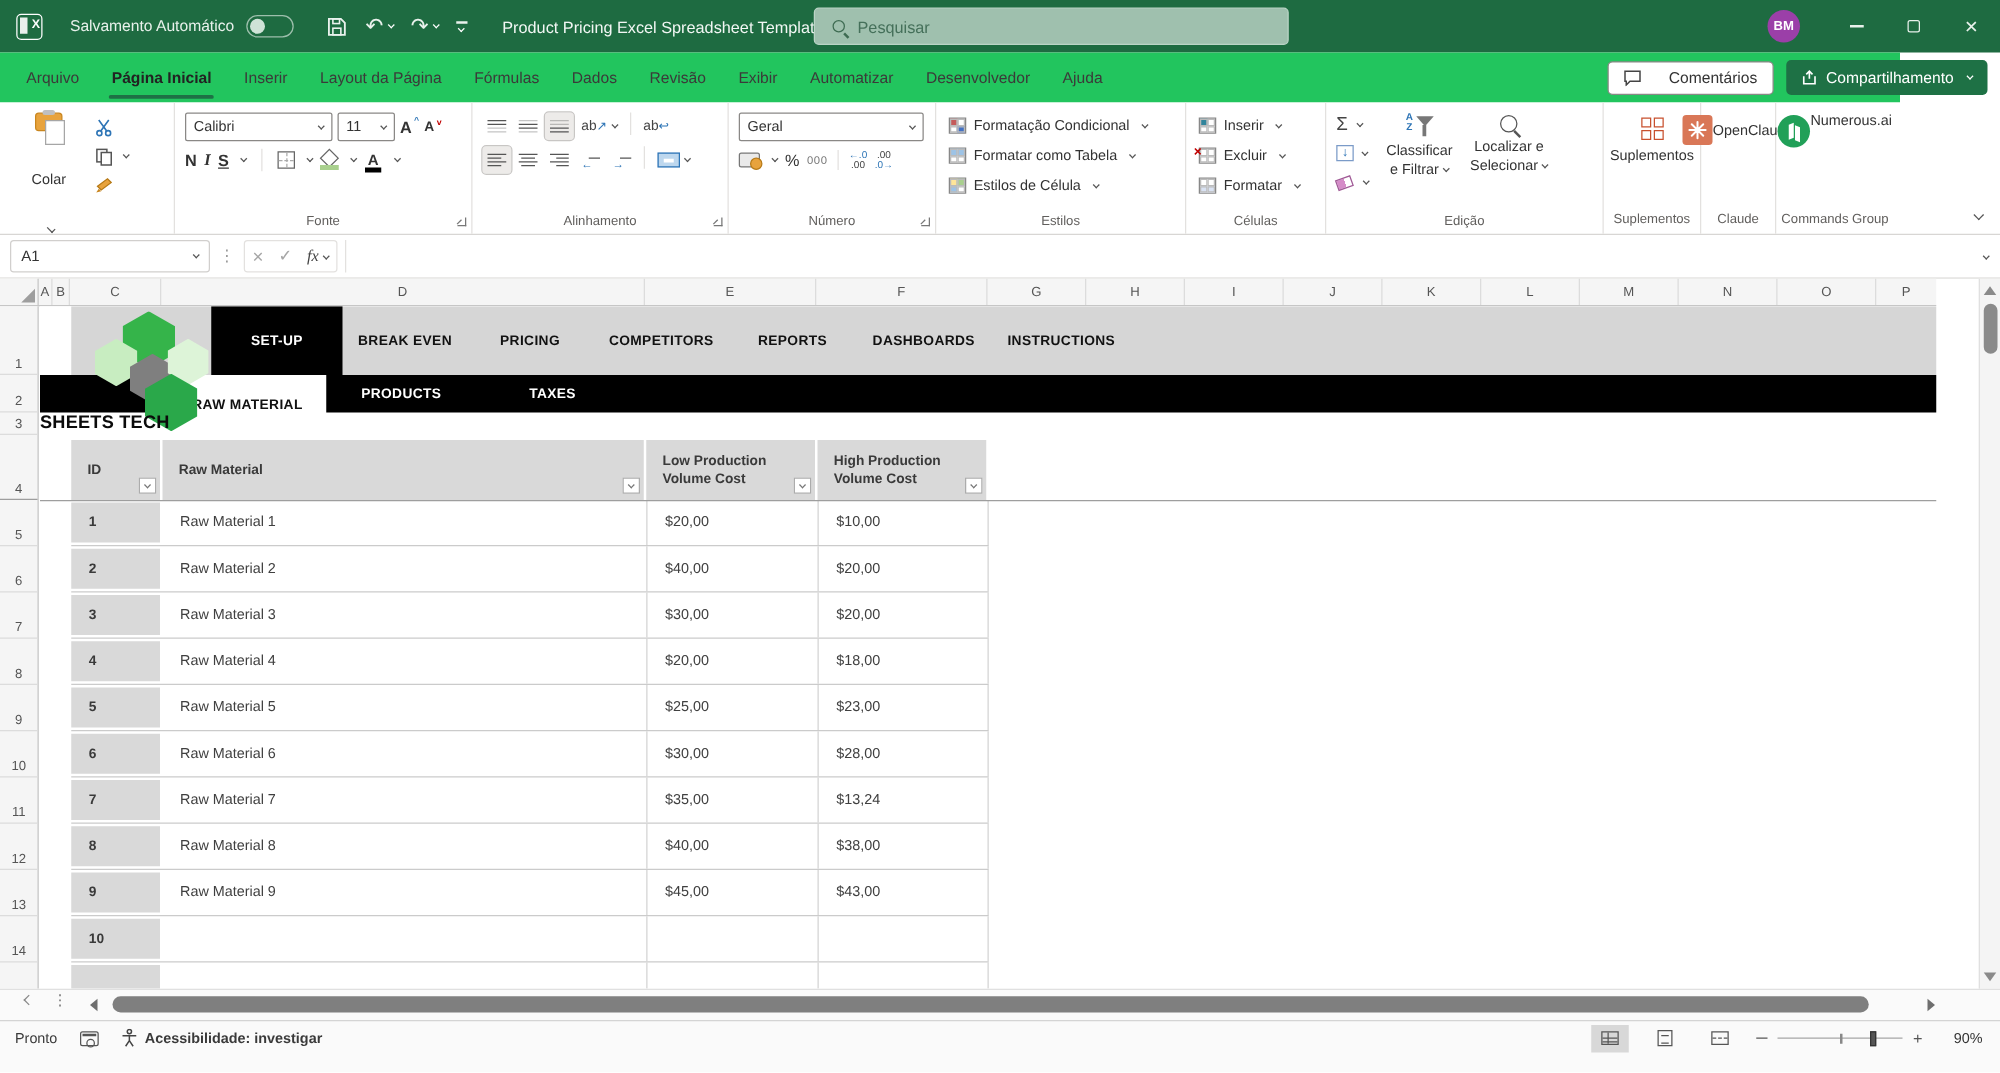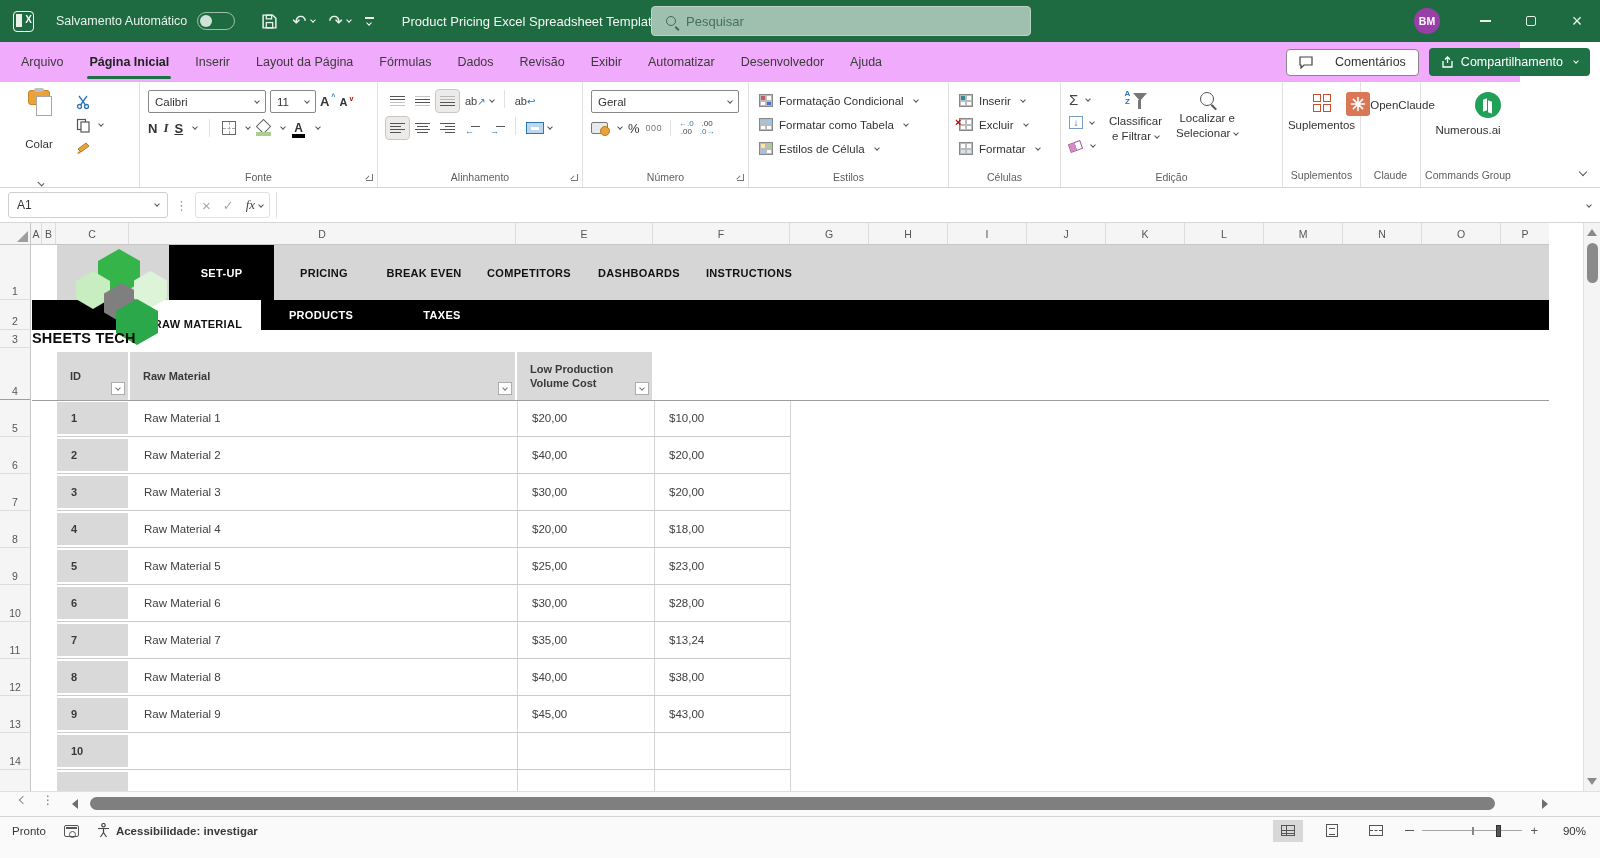--- a/index.html
+++ b/index.html
@@ -33,21 +33,21 @@
   .searchbox .mag { width:10px; height:10px; border:1.6px solid #3E6B52; border-radius:50%; position:relative; }
   .searchbox .mag::after { content:""; position:absolute; left:9px; top:9px; width:5px; height:1.6px; background:#3E6B52; transform:rotate(45deg); transform-origin:0 0; }
   .searchbox .ph { color:#45705A; font-size:13px; }
   .tb-right { position:absolute; right:0; top:0; height:42px; display:flex; align-items:center; }
   .avatar { width:26px; height:26px; border-radius:50%; background:#9B3FA8; color:#fff; font-size:10.5px; font-weight:bold; display:flex; align-items:center; justify-content:center; margin-right:22px; }
   .winbtn { width:46px; height:42px; display:flex; align-items:center; justify-content:center; color:#E8F1EB; font-size:15px; }
   .winbtn .minbar { width:11px; height:1.5px; background:#E8F1EB; }
   .winbtn .maxbox { width:10px; height:10px; border:1.3px solid #E8F1EB; border-radius:2px; }
 
   
-  .tabrow { position:absolute; left:0; top:42px; width:1520px; height:40px; background:#f0abfc; display:flex; align-items:flex-end; }
+  .tabrow { position:absolute; left:0; top:42px; width:1520px; height:40px; background:#22c55e; display:flex; align-items:flex-end; }
   .rtab { padding:0 13px; font-size:12.5px; color:#3b3a39; height:100%; display:flex; align-items:center; position:relative; }
   .rtab.active { font-weight:bold; color:#222; }
   .rtab.active::after { content:""; position:absolute; left:11px; right:11px; bottom:3px; height:3px; background:#1E7145; border-radius:2px; }
   .tabrow-right { position:absolute; right:10px; top:48px; display:flex; gap:10px; align-items:center; }
   .btn-comments { height:27px; border:1px solid #8A8886; border-radius:4px; background:#fff; display:flex; align-items:center; padding:0 12px; gap:22px; font-size:12.5px; color:#333; }
   .btn-share { height:28px; border-radius:4px; background:#1E7145; color:#fff; display:flex; align-items:center; padding:0 12px; gap:7px; font-size:12.5px; }
   .btn-share .chev { border-color:#fff; }
 
   
   .ribbon { position:absolute; left:0; top:82px; width:1600px; height:106px; background:#fff; border-bottom:1px solid #D8D6D4; display:flex; }
@@ -609,21 +609,21 @@
               </g>
             </svg>
         </span>
         <span>Open</span>
         <span>Claude</span>
       </div>
       <div class="rgroup-label">Claude</div>
     </div>
 
     <div class="rgroup g-addin g-num2" style="border-right:none">
-      <div style="display:flex;flex-direction:column;align-items:flex-end">
+      <div style="display:flex;flex-direction:row;align-items:flex-start">
         <span class="numerous-ic">
             <i></i>
             <i></i>
           </span>
         <span>Numerous.ai</span>
       </div>
       <div class="rgroup-label">Commands Group</div>
     </div>
 
     <span class="chev ribbon-collapse"></span>
@@ -684,23 +684,24 @@
       <div class="rowhead" style="height:37px">13</div>
       <div class="rowhead" style="height:37px">14</div>
     </div>
 
     <div class="content">
       <div class="band-gray"></div>
       <div class="band-black"></div>
 
       <div class="maintabs">
         <div class="maintab active" style="width:105px">SET-UP</div>
+        <div class="maintab" style="width:100px">BREAK EVEN</div>
         <div class="maintab" style="width:100px">PRICING</div>
-        <div class="maintab" style="width:100px">BREAK EVEN</div>
         <div class="maintab" style="width:110px">COMPETITORS</div>
+        <div class="maintab" style="width:100px">REPORTS</div>
         <div class="maintab" style="width:110px">DASHBOARDS</div>
         <div class="maintab" style="width:110px">INSTRUCTIONS</div>
       </div>
 
       <div class="subtabs">
         <div class="subtab active" style="width:126px">RAW MATERIAL</div>
         <div class="subtab" style="width:120px">PRODUCTS</div>
         <div class="subtab" style="width:122px">TAXES</div>
       </div>
 
@@ -722,20 +723,26 @@
           </span>
       </div>
       <div class="thead-cell" style="left:98px;width:385px">
         <span>Raw Material</span>
         <span class="filterbtn">
             <span class="chev"></span>
           </span>
       </div>
       <div class="thead-cell" style="left:485px;width:135px;padding-right:22px">
         <span>Low Production Volume Cost</span>
+        <span class="filterbtn">
+            <span class="chev"></span>
+          </span>
+      </div>
+      <div class="thead-cell" style="left:622px;width:135px;padding-right:22px">
+        <span>High Production Volume Cost</span>
         <span class="filterbtn">
             <span class="chev"></span>
           </span>
       </div>
 
       <div class="trow" style="top:155px">
         <span class="rule"></span>
         <span class="tid">1</span>
         <span class="tname">Raw Material 1</span>
         <span class="tlow">$20,00</span>

